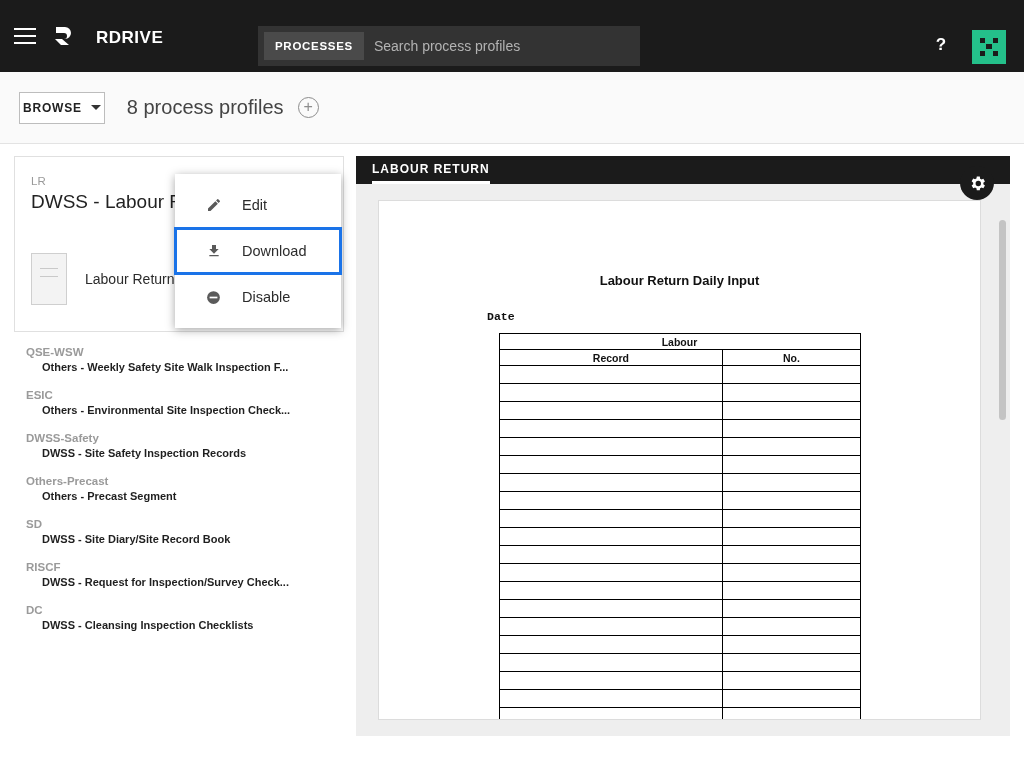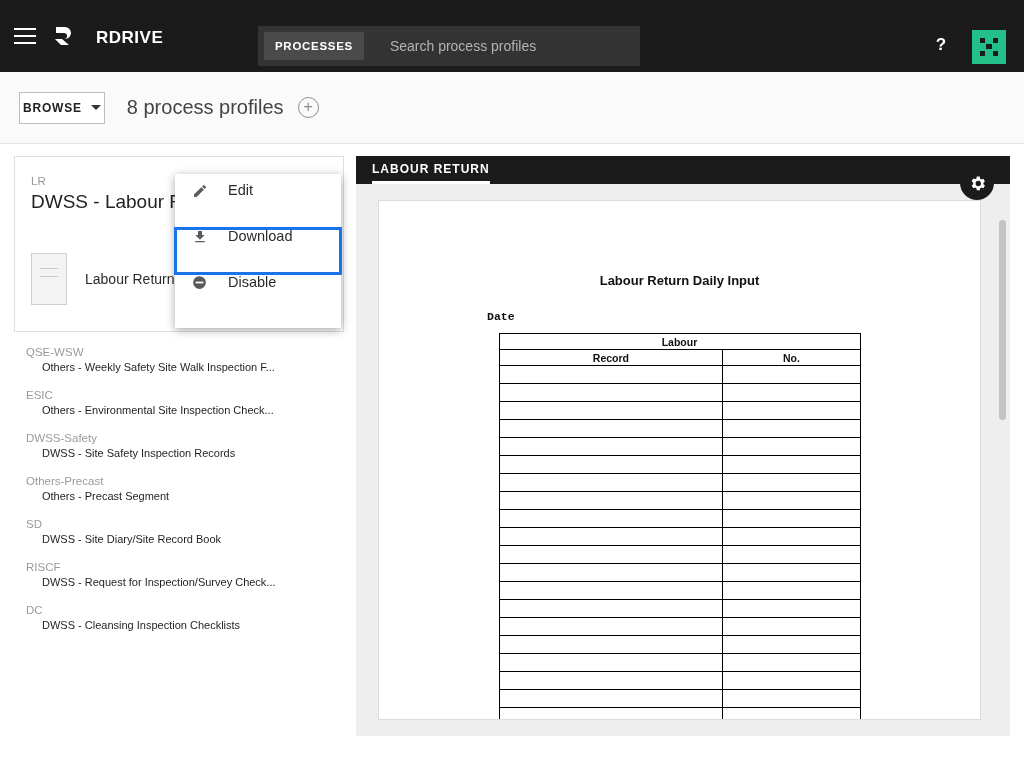--- a/index.html
+++ b/index.html
@@ -31,21 +31,21 @@
     width: 24px; height: 24px; position: relative;
   }
   .brand-text {
     color: #ffffff; font-size: 17px; font-weight: bold; letter-spacing: .5px;
   }
 
   .searchwrap {
     position: absolute; left: 258px; top: 26px;
     width: 382px; height: 40px;
     background: #333333;
-    display: flex; align-items: center; gap: 16px;
+    display: flex; align-items: center;
   }
   .search-chip {
     height: 28px; margin-left: 6px; padding: 0 11px;
     background: #4a4a4a; color: #ffffff;
     font-size: 11.5px; font-weight: bold; letter-spacing: .7px;
     display: flex; align-items: center;
   }
   .search-input {
     flex: 1; height: 100%;
     background: transparent; border: 0; outline: none;
@@ -136,36 +136,36 @@
     position: relative;
   }
   .doc-thumb::before, .doc-thumb::after {
     content: ""; position: absolute; left: 8px; right: 8px;
     height: 1px; background: #c9c9c9;
   }
   .doc-thumb::before { top: 14px; }
   .doc-thumb::after { top: 22px; }
   .card-sub { font-size: 14px; color: #2b2b2b; }
 
-  .list-item { padding: 14px 2px 2px 12px; }
+  .list-item { padding: 14px 2px 2px 12px; font-weight: bold; }
   .li-code { font-size: 11.5px; color: #9a9a9a; margin-bottom: 3px; }
   .li-title { font-size: 11px; color: #1f1f1f; margin-left: 16px; }
 
   
   .context-menu {
     position: absolute; top: 174px; left: 175px;
     width: 166px;
     background: #ffffff;
     box-shadow: 0 2px 9px rgba(0,0,0,.35);
     padding: 8px 0;
     z-index: 40;
   }
   .menu-item {
-    height: 46px; display: flex; align-items: flex-start;
-    padding-left: 16px; gap: 20px;
+    height: 46px; display: flex; align-items: center;
+    padding-left: 30px; gap: 20px;
     font-size: 14.5px; color: #2c2c2c;
     cursor: pointer;
   }
   .menu-item.highlight {
     outline: 3px solid #1a73e8;
     outline-offset: -2px;
     background: #ffffff;
   }
   .mi-icon { width: 17px; height: 17px; color: #5a5a5a; display:flex; align-items:center; justify-content:center; }
 

